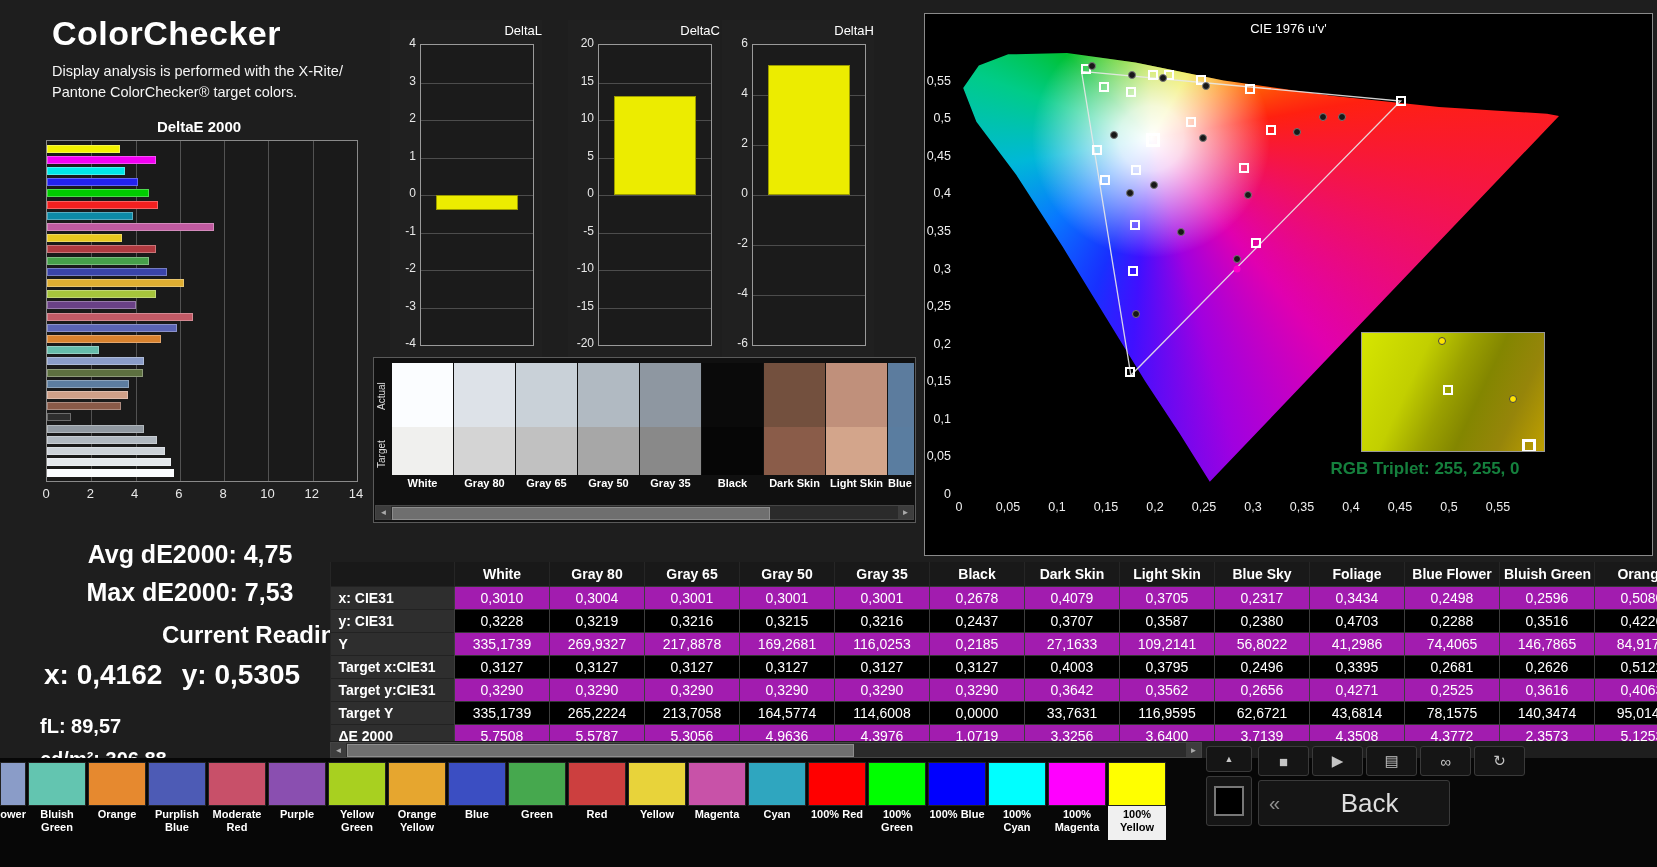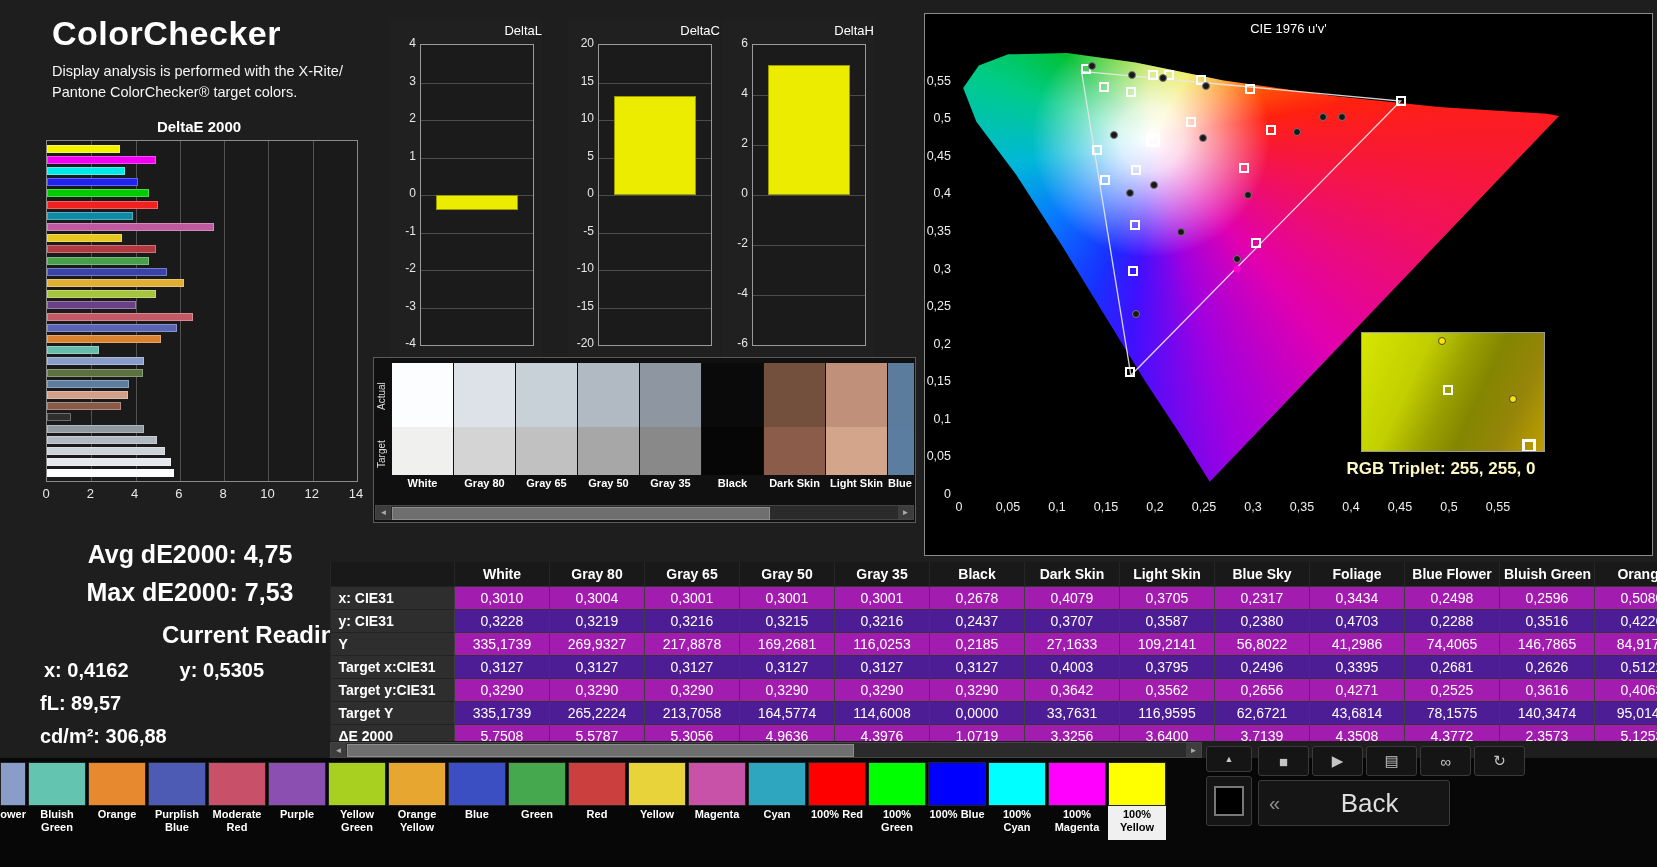--- a/index.html
+++ b/index.html
@@ -19,21 +19,21 @@
   #de-bars{position:absolute;left:0;top:2px;right:0;bottom:2px;display:flex;flex-direction:column;}
   .de-row{flex:1;display:flex;align-items:center;}
   .de-bar{height:8px;min-width:2px;border:1px solid rgba(255,255,255,0.3);box-sizing:border-box;}
   #de-xticks{position:absolute;left:12px;top:368px;width:310px;height:16px;}
   .de-xtick{position:absolute;transform:translateX(-50%);font-size:13px;color:#e8e8e8;}
 
   
   #stats-block{position:absolute;left:30px;top:540px;width:320px;}
   .stat-lg{font-size:25px;font-weight:bold;text-align:center;margin-bottom:9px;}
   .stat-head{font-size:24px;font-weight:bold;margin:14px 0 10px 10px;text-align:right;}
-  .stat-xy{margin:0 0 10px 14px;font-size:20px;font-weight:bold;}
+  .stat-xy{margin:0 0 24px 14px;font-size:28px;font-weight:bold;}
   .stat-xy .xv{display:inline-block;width:130px;}
   .stat-line{font-size:20px;font-weight:bold;margin:0 0 10px 10px;}
 
   
   .mini-panel{position:absolute;top:20px;width:152px;height:340px;background:#202020;}
   .mini-title{text-align:right;font-size:13px;padding-top:3px;color:#fff;}
   .mini-plot{position:absolute;left:30px;top:24px;width:112px;height:300px;border:1px solid #9a9a9a;background:#1b1b1b;}
   .mini-grid{position:absolute;left:0;right:0;height:1px;background:#4c4c4c;}
   .mini-tick{position:absolute;left:0;width:26px;text-align:right;font-size:12px;color:#e8e8e8;}
   .mini-bar{position:absolute;left:13%;width:74%;border:1px solid #9a9a00;box-sizing:border-box;}
@@ -77,32 +77,32 @@
   .cie-dot{position:absolute;width:7px;height:7px;border-radius:50%;transform:translate(-50%,-50%);}
   #cie-xticks{position:absolute;left:34px;top:486px;width:600px;height:16px;}
   .cie-xtick{position:absolute;transform:translateX(-50%);font-size:12.5px;color:#eee;}
   #cie-yticks{position:absolute;left:0;top:0;width:30px;height:543px;}
   .cie-ytick{position:absolute;right:4px;font-size:12.5px;color:#eee;}
   #cie-inset{position:absolute;left:402px;top:288px;width:184px;height:120px;border:1px solid #999;box-sizing:border-box;overflow:hidden;
     background:linear-gradient(115deg,#d6e600 0%,#c2cf00 30%,#9aa000 48%,#838600 62%,#96850a 80%,#bfa000 100%);}
   .inset-dot{position:absolute;width:8px;height:8px;border-radius:50%;background:#ffe400;border:1px solid #444;transform:translate(-50%,-50%);box-sizing:border-box;}
   .inset-square{position:absolute;width:10px;height:10px;border:2px solid #fff;transform:translate(-50%,-50%);box-sizing:border-box;}
   .inset-square.corner{width:14px;height:14px;border-width:3px;}
-  #rgb-triplet{position:absolute;left:396px;top:445px;width:240px;text-align:center;font-size:17px;font-weight:bold;color:#fef9c3;text-shadow:1px 1px 2px #000;}
+  #rgb-triplet{position:absolute;left:380px;top:445px;width:240px;text-align:center;font-size:17px;font-weight:bold;color:#15803d;text-shadow:1px 1px 2px #000;}
 
   
   #table-panel{position:absolute;left:330px;top:562px;width:1327px;height:179px;overflow:hidden;background:#262626;}
   #data-table{border-collapse:collapse;table-layout:fixed;width:1319px;}
   #data-table th,#data-table td{height:22px;padding:0 4px;font-size:14px;overflow:hidden;white-space:nowrap;}
   #data-table thead th{background:#191919;color:#fff;font-weight:bold;text-align:center;height:24px;border-left:1px solid #262626;width:86px;}
   #data-table th.corner{width:115px;}
   #data-table tbody th.rowlabel{background:#2e2e2e;text-align:left;padding-left:8px;font-weight:bold;border-top:1px solid #222;color:#fff;}
   #data-table tbody td{text-align:center;border-left:1px solid #3e3e3e;border-top:1px solid #343434;color:#fff;}
   #data-table tr.odd td{background:#a21caf;}
-  #data-table tr.even td{background:#4c1d95;}
+  #data-table tr.even td{background:#000000;}
 
   
   #bottom-bar{position:absolute;left:0;top:758px;width:1657px;height:109px;background:#070707;}
   #pattern-strip{position:absolute;left:0;top:4px;height:78px;display:flex;gap:2px;}
   .pbtn{width:58px;display:flex;flex-direction:column;cursor:pointer;flex:0 0 auto;}
   .pbtn.partial{width:26px;flex:0 0 26px;overflow:hidden;}
   .pb-swatch{height:44px;border:1px solid #222;box-sizing:border-box;}
   .pb-label{flex:1;font-size:11px;font-weight:bold;text-align:center;color:#fff;line-height:1.15;padding-top:2px;overflow:hidden;}
   .pbtn.partial .pb-label{direction:rtl;white-space:nowrap;}
   .pbtn.selected .pb-label{background:#f0f0f0;color:#000;}

